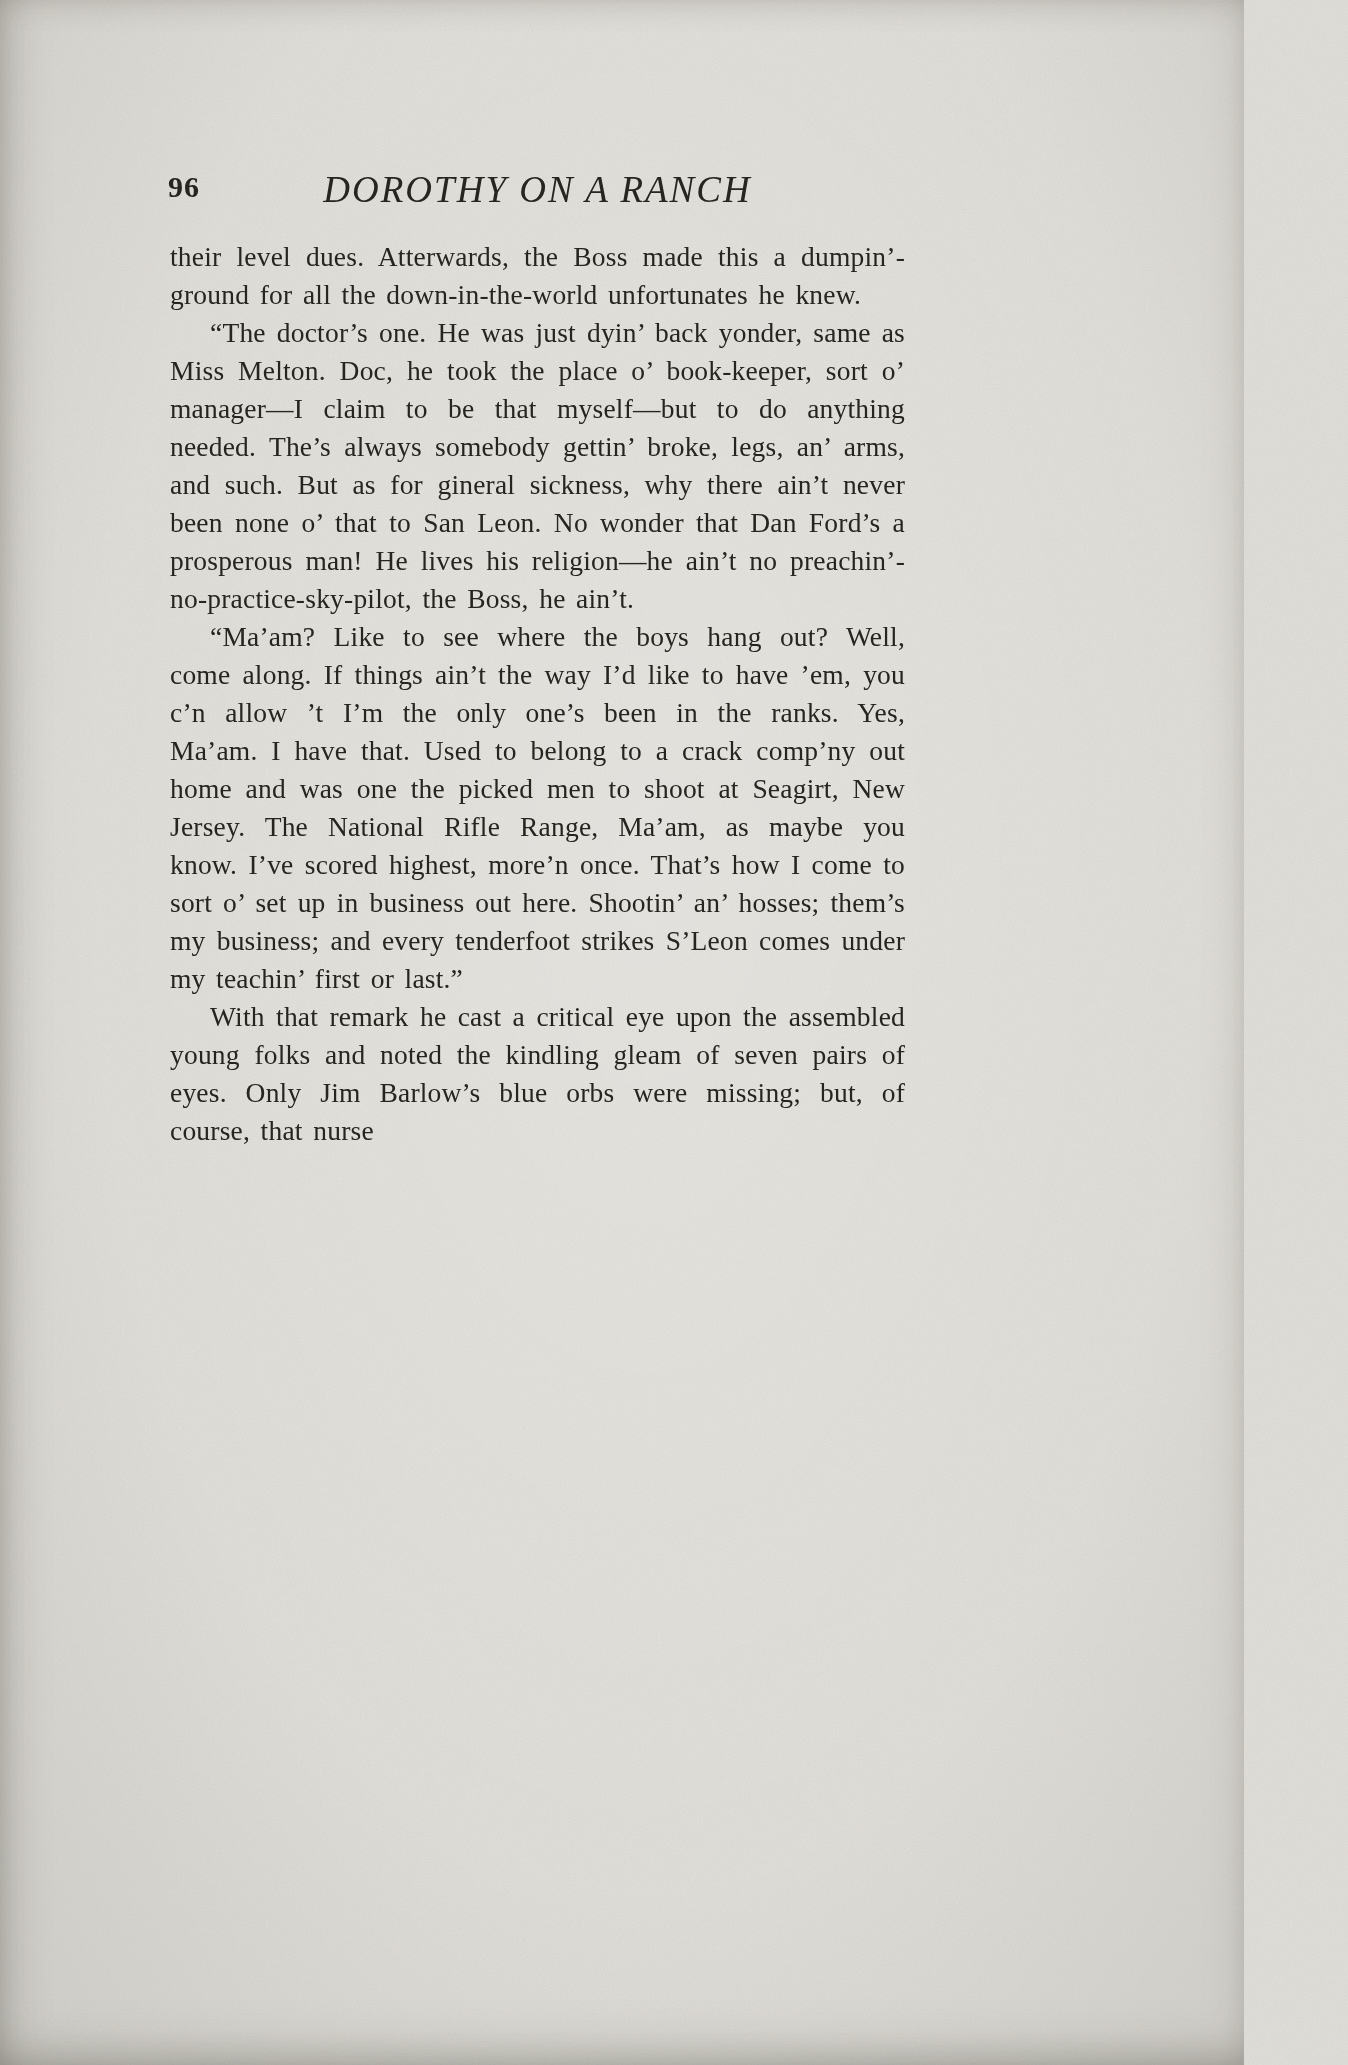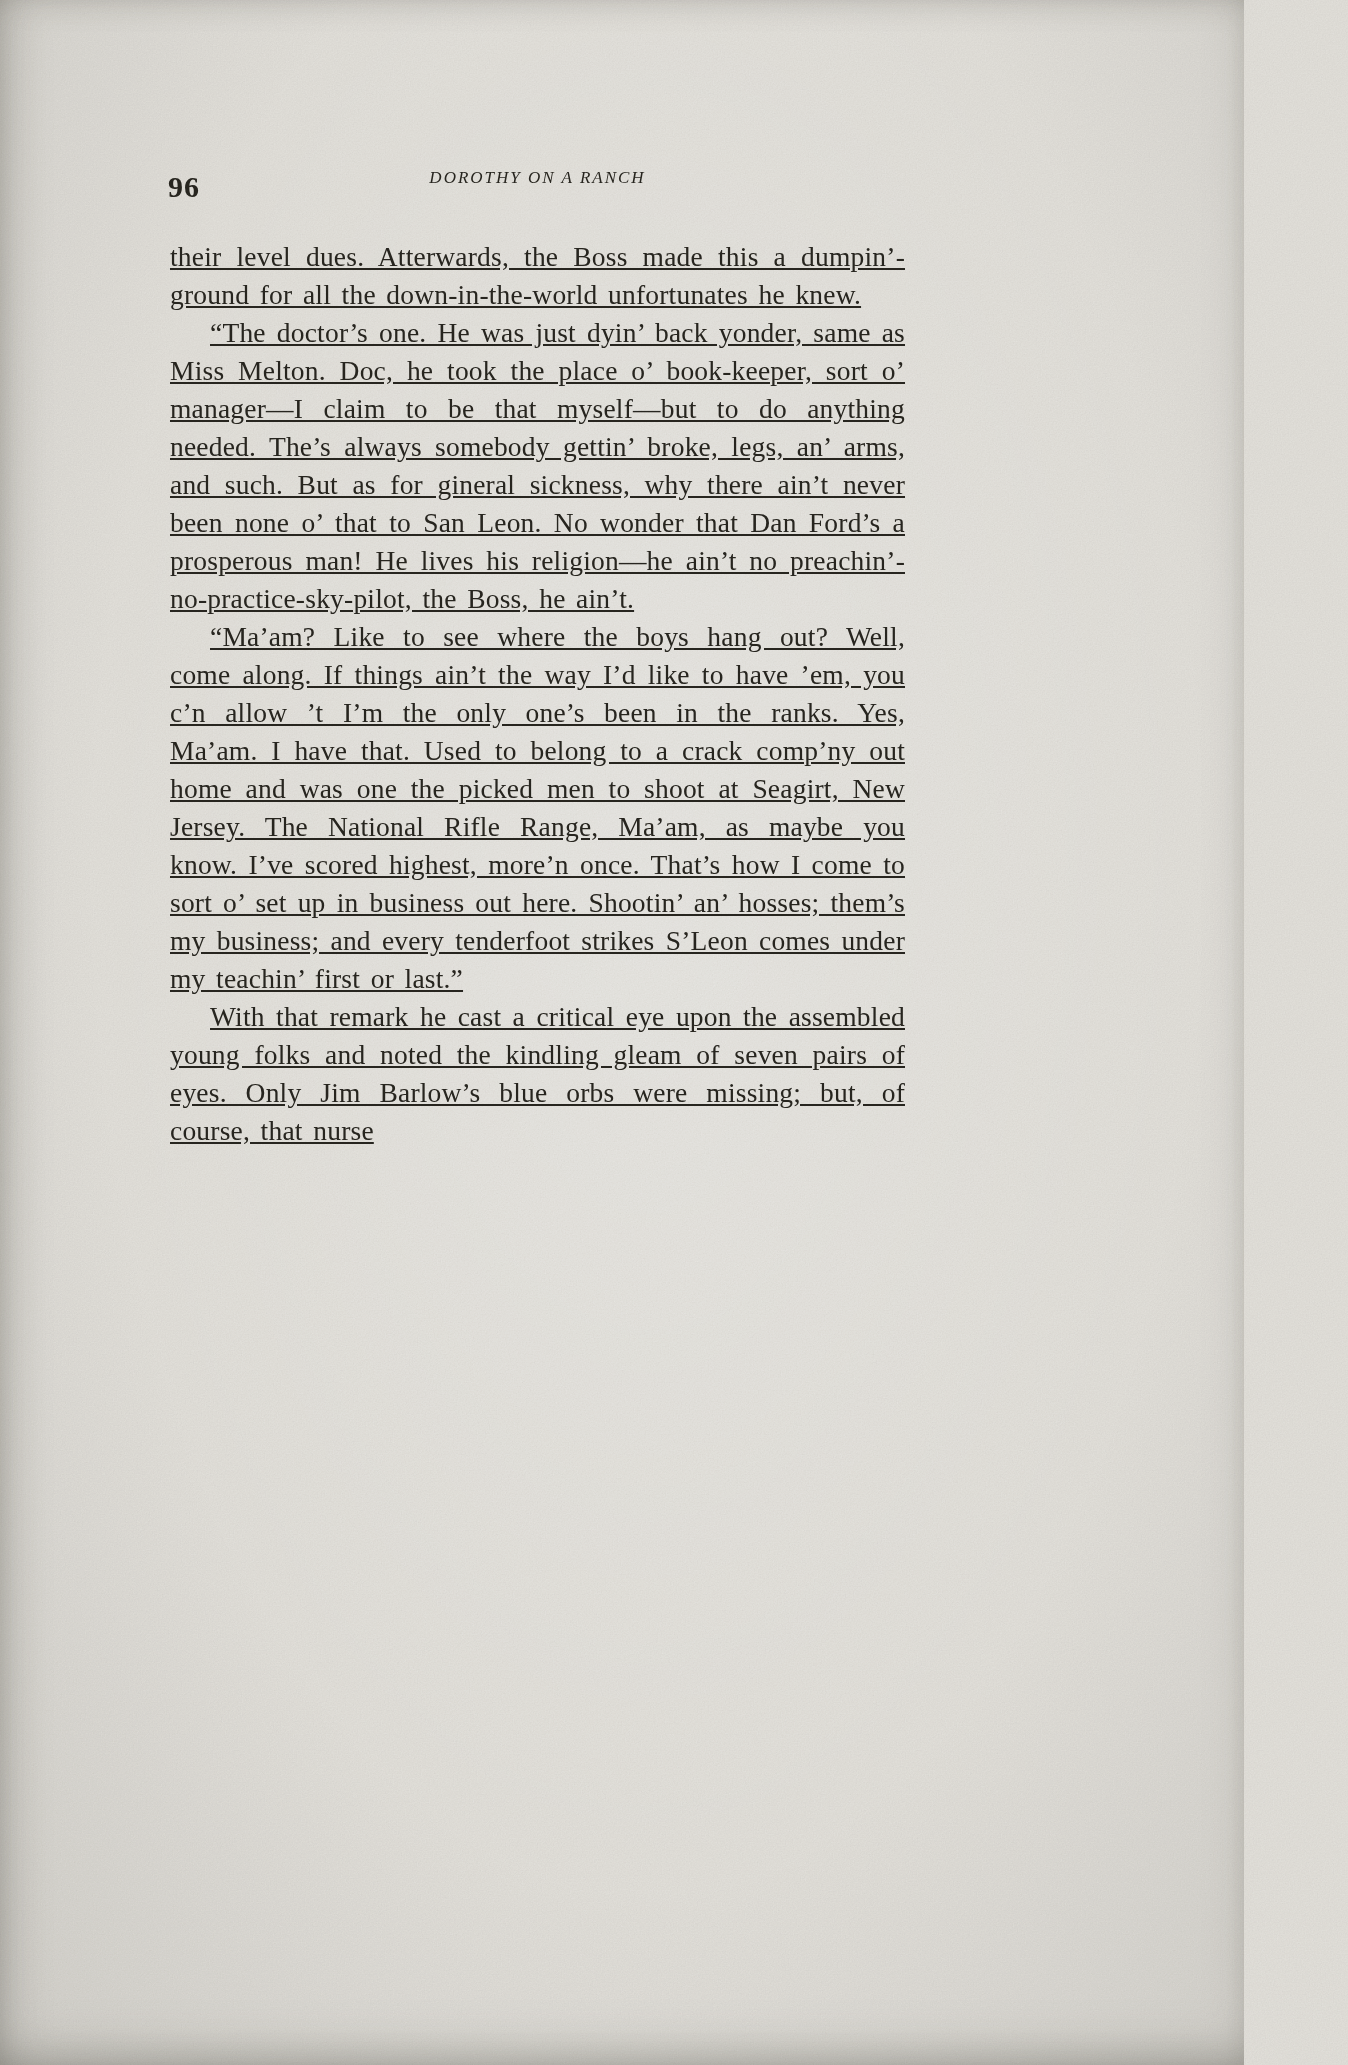--- a/index.html
+++ b/index.html
@@ -54,31 +54,30 @@
     letter-spacing: 1px;
     font-weight: bold;
   }
   .book-title {
     position: absolute;
     left: 0;
     right: 0;
     top: 0;
     text-align: center;
     font-style: italic;
-    font-size: 17px;
+    font-size: 37px;
     letter-spacing: 2px;
   }
   .para {
     margin: 0;
     font-size: 27.5px;
     line-height: 38px;
     text-align: justify;
     word-spacing: 3.5px;
     letter-spacing: 0.2px;
-    text-decoration: underline;
   }
   .para.indent {
     text-indent: 40px;
   }
 </style>
 </head>
 <body>
 
 <div class="page">
 

